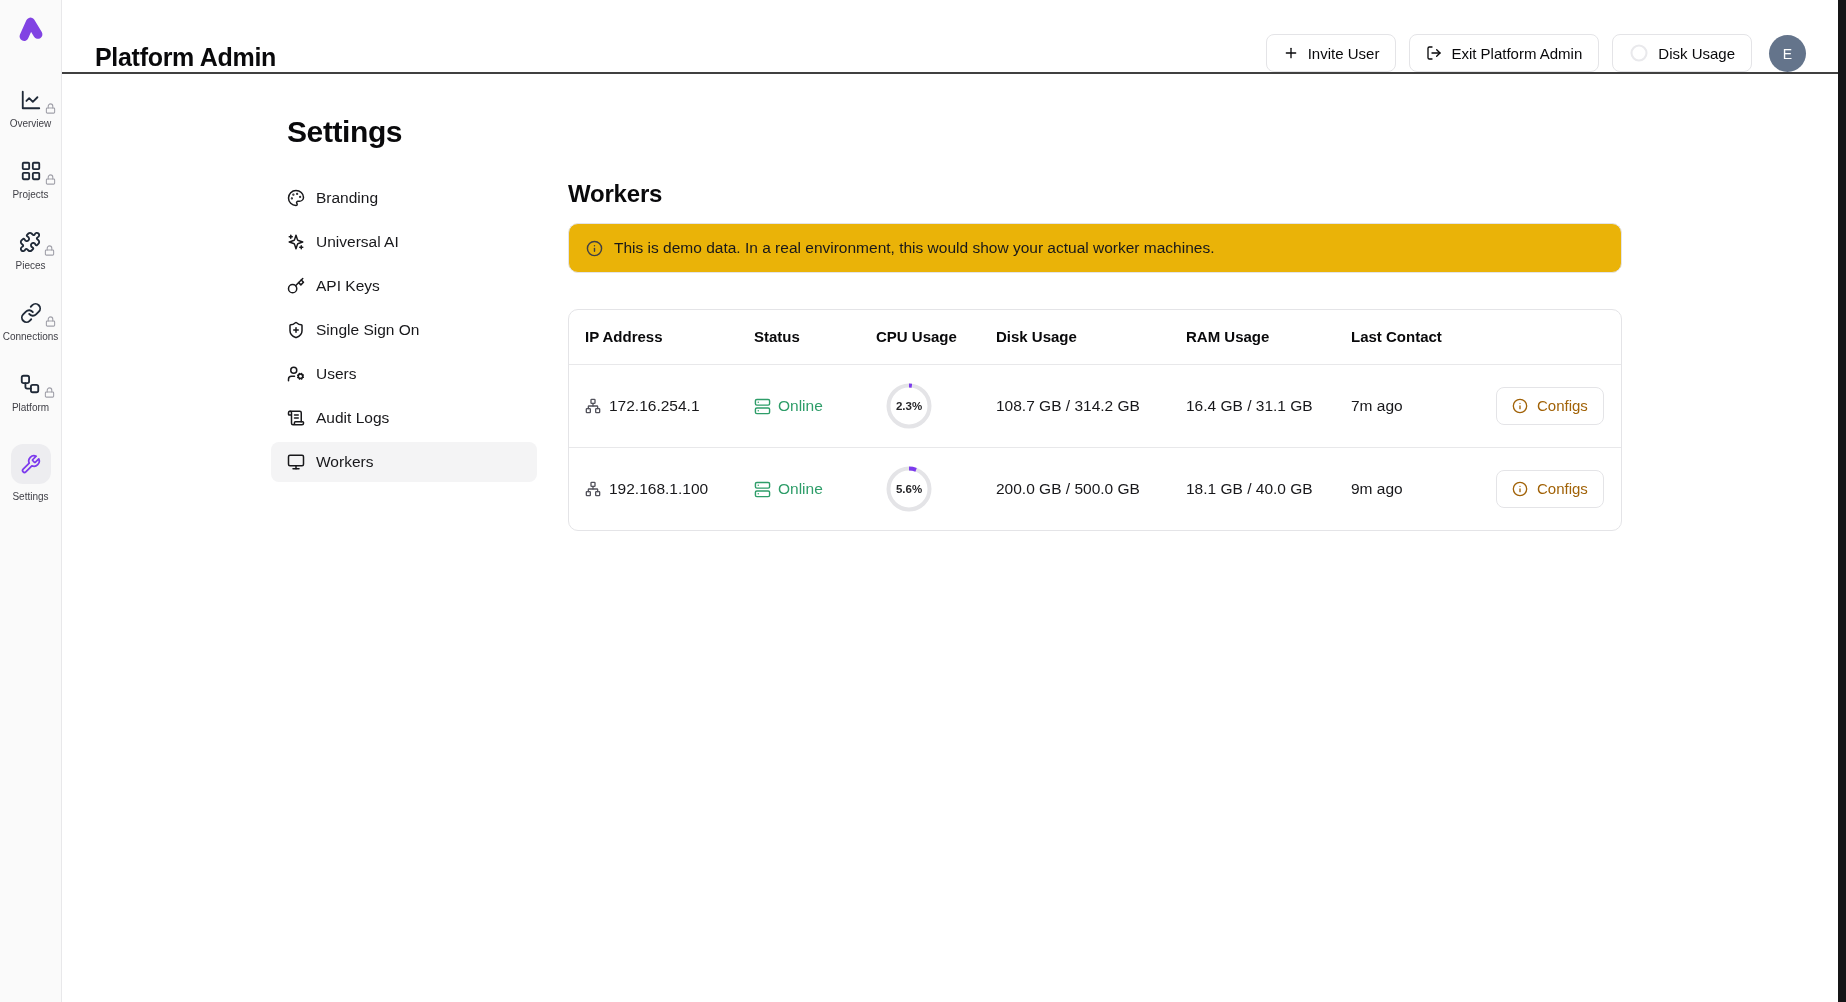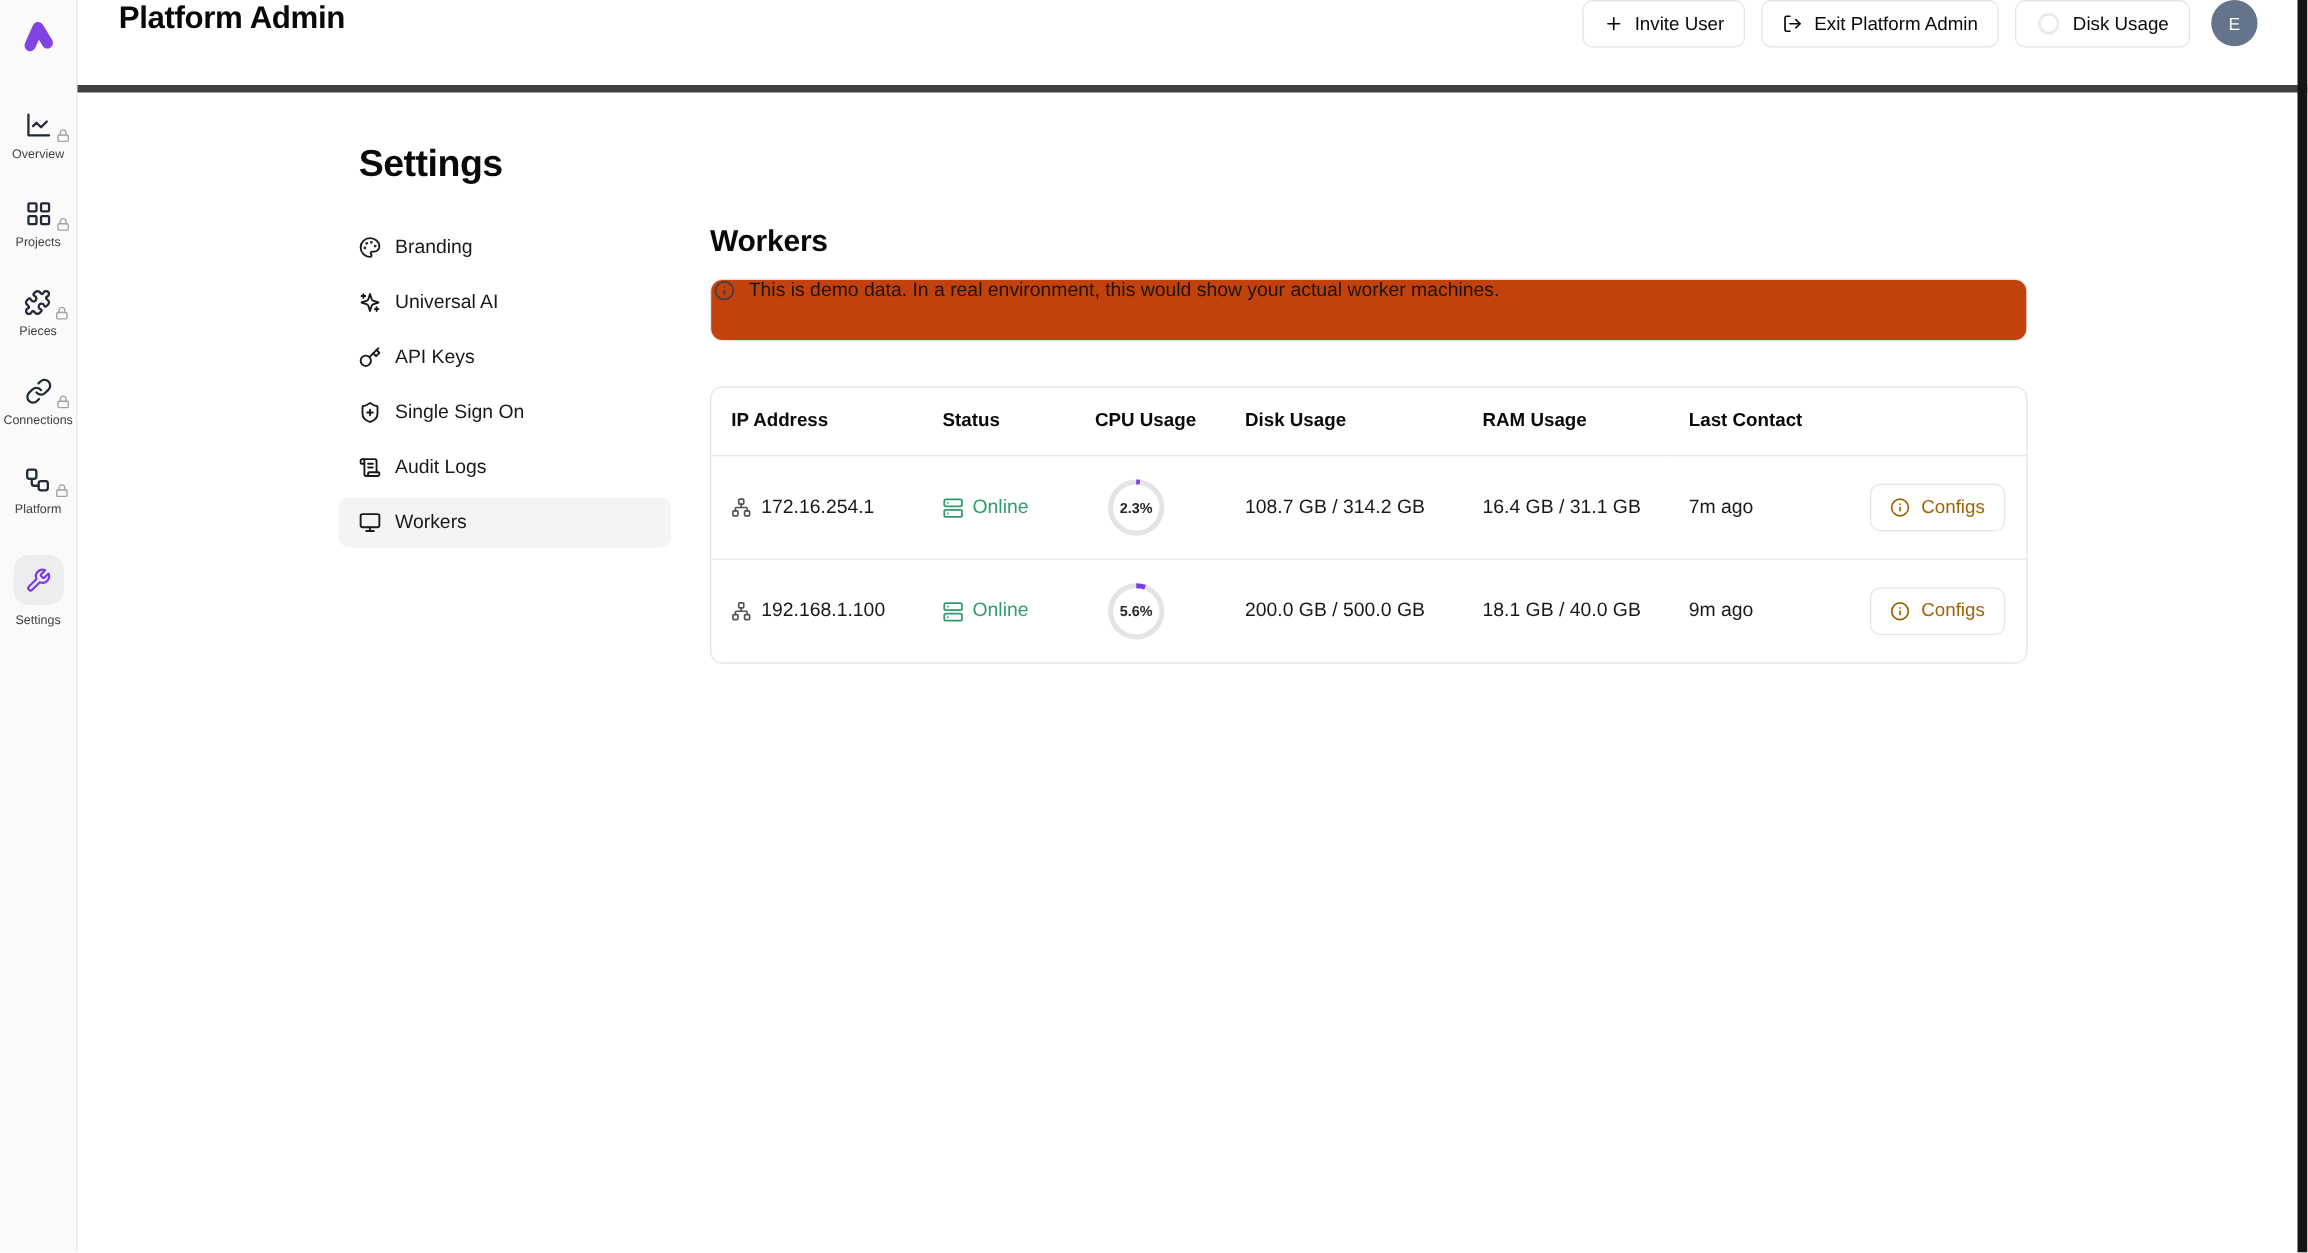--- a/index.html
+++ b/index.html
@@ -34,22 +34,22 @@
   .side-item.active .active-pill {
     width: 40px; height: 40px; border-radius: 12px; background: #ededf0;
     display: flex; align-items: center; justify-content: center; color: #7c3aed;
   }
   .side-item.active .active-pill svg { width: 21px; height: 21px; }
 
   
   .main { flex: 1; display: flex; flex-direction: column; min-width: 0; }
   .topbar {
     height: 74px; flex: 0 0 74px;
-    border-bottom: 6px solid #404040;
-    display: flex; align-items: flex-start;
+    border-bottom: 2px solid #404040;
+    display: flex; align-items: flex-end;
     padding: 0 40px 0 33px;
   }
   .page-title { font-size: 25px; font-weight: 700; letter-spacing: -0.3px; }
   .topbar .spacer { flex: 1; }
   .btn {
     height: 38px; display: inline-flex; align-items: center; gap: 9px;
     padding: 0 16px; background: #fff; border: 1px solid #e4e4e7;
     border-radius: 8px; font-size: 15px; color: #09090b; cursor: pointer;
     font-family: inherit; white-space: nowrap;
   }
@@ -73,22 +73,22 @@
     padding: 0 16px; border-radius: 8px; font-size: 15.5px; color: #18181b;
     cursor: pointer;
   }
   .snav-item svg { width: 18px; height: 18px; color: #18181b; flex: 0 0 18px; }
   .snav-item.active { background: #f4f4f5; }
 
   .workers-col { width: 1054px; flex: 0 0 1054px; }
   .workers-title { font-size: 24px; font-weight: 700; letter-spacing: -0.2px; margin: 2px 0 15px; }
   .banner {
     height: 50px; border: 1px solid #e4e4e7; border-radius: 10px;
-    display: flex; gap: 11px; padding: 0 2px;
-    font-size: 15.5px; color: #18181b; background: #c2410c;
+    display: flex; align-items: center; gap: 11px; padding: 0 17px;
+    font-size: 15.5px; color: #18181b; background: #eab308;
   }
   .banner svg { width: 17px; height: 17px; flex: 0 0 17px; color: #3f3f46; }
 
   .table-card { margin-top: 36px; border: 1px solid #e4e4e7; border-radius: 10px; overflow: hidden; background: #fff; }
   table { width: 100%; border-collapse: collapse; table-layout: fixed; }
   th {
     text-align: left; font-size: 15px; font-weight: 700; color: #09090b;
     height: 54px; padding: 0 8px 0 16px; vertical-align: middle; white-space: nowrap;
   }
   td {
@@ -281,20 +281,36 @@
           <div class="snav-item">
             <svg viewBox="0 0 24 24" fill="none" stroke="currentColor" stroke-width="2" stroke-linecap="round" stroke-linejoin="round">
                 <path d="M20 13c0 5-3.5 7.5-7.66 8.95a1 1 0 0 1-.67-.01C7.5 20.5 4 18 4 13V6a1 1 0 0 1 1-1c2 0 4.5-1.2 6.24-2.72a1.17 1.17 0 0 1 1.52 0C14.51 3.81 17 5 19 5a1 1 0 0 1 1 1z"></path>
                 <path d="M9 12h6"></path>
                 <path d="M12 9v6"></path>
               </svg>
             <span>Single Sign On</span>
           </div>
           <div class="snav-item">
             <svg viewBox="0 0 24 24" fill="none" stroke="currentColor" stroke-width="2" stroke-linecap="round" stroke-linejoin="round">
+                <circle cx="18" cy="15" r="3"></circle>
+                <circle cx="9" cy="7" r="4"></circle>
+                <path d="M10 15H6a4 4 0 0 0-4 4v2"></path>
+                <path d="m21.7 16.4-.9-.3"></path>
+                <path d="m15.2 13.9-.9-.3"></path>
+                <path d="m16.6 18.7.3-.9"></path>
+                <path d="m19.1 12.2.3-.9"></path>
+                <path d="m19.6 18.7-.4-1"></path>
+                <path d="m16.8 12.3-.4-1"></path>
+                <path d="m14.3 16.6 1-.4"></path>
+                <path d="m20.7 13.8 1-.4"></path>
+              </svg>
+            <span>Users</span>
+          </div>
+          <div class="snav-item">
+            <svg viewBox="0 0 24 24" fill="none" stroke="currentColor" stroke-width="2" stroke-linecap="round" stroke-linejoin="round">
                 <path d="M15 12h-5"></path>
                 <path d="M15 8h-5"></path>
                 <path d="M19 17V5a2 2 0 0 0-2-2H4"></path>
                 <path d="M8 21h12a2 2 0 0 0 2-2v-1a1 1 0 0 0-1-1H11a1 1 0 0 0-1 1v1a2 2 0 1 1-4 0V5a2 2 0 1 0-4 0v2a1 1 0 0 0 1 1h3"></path>
               </svg>
             <span>Audit Logs</span>
           </div>
           <div class="snav-item active">
             <svg viewBox="0 0 24 24" fill="none" stroke="currentColor" stroke-width="2" stroke-linecap="round" stroke-linejoin="round">
                 <rect width="20" height="14" x="2" y="3" rx="2"></rect>

